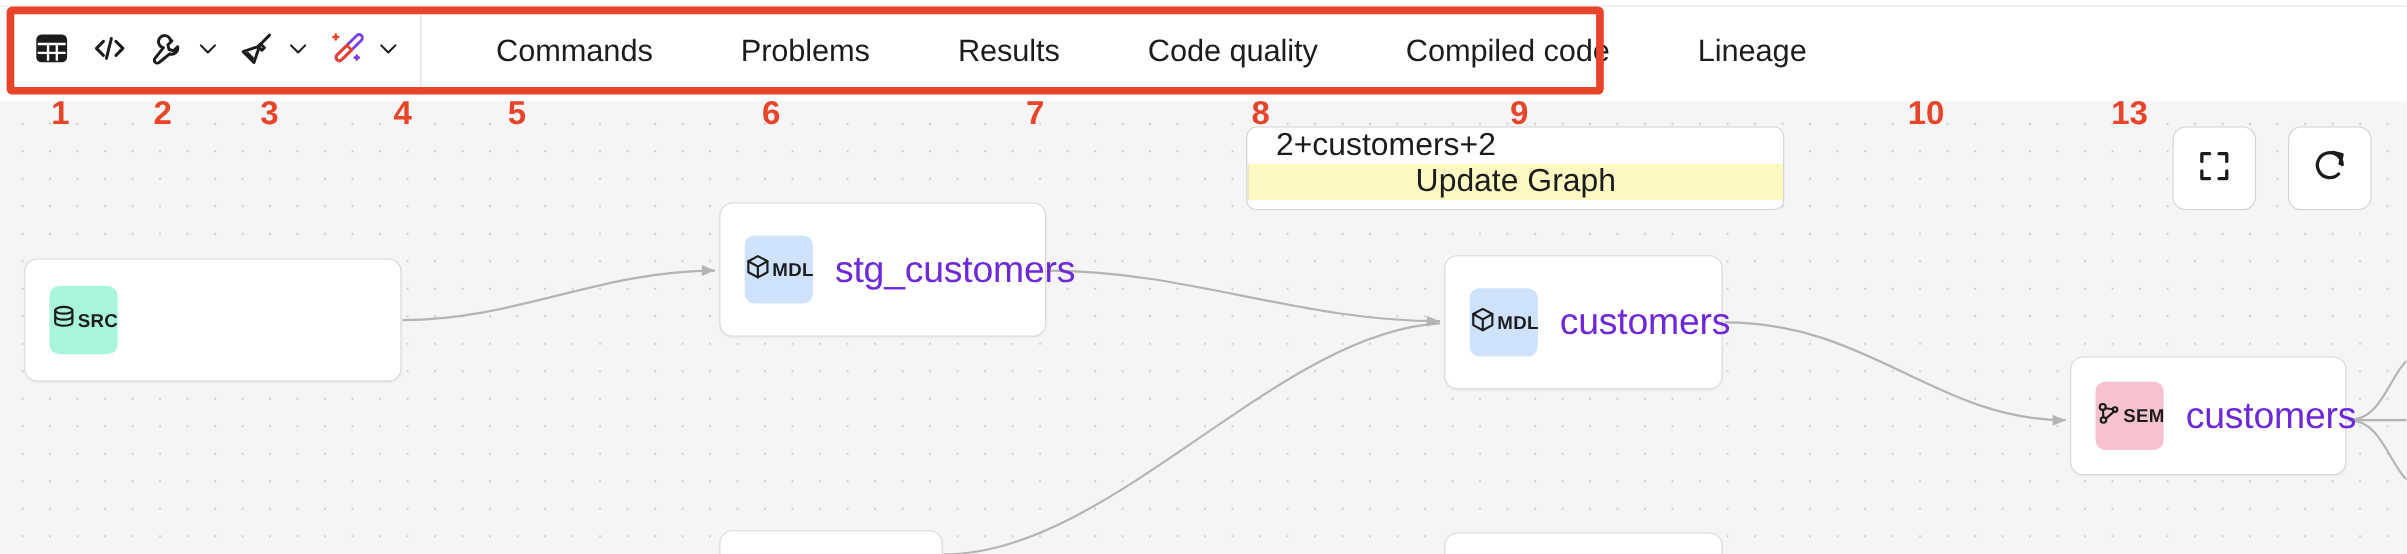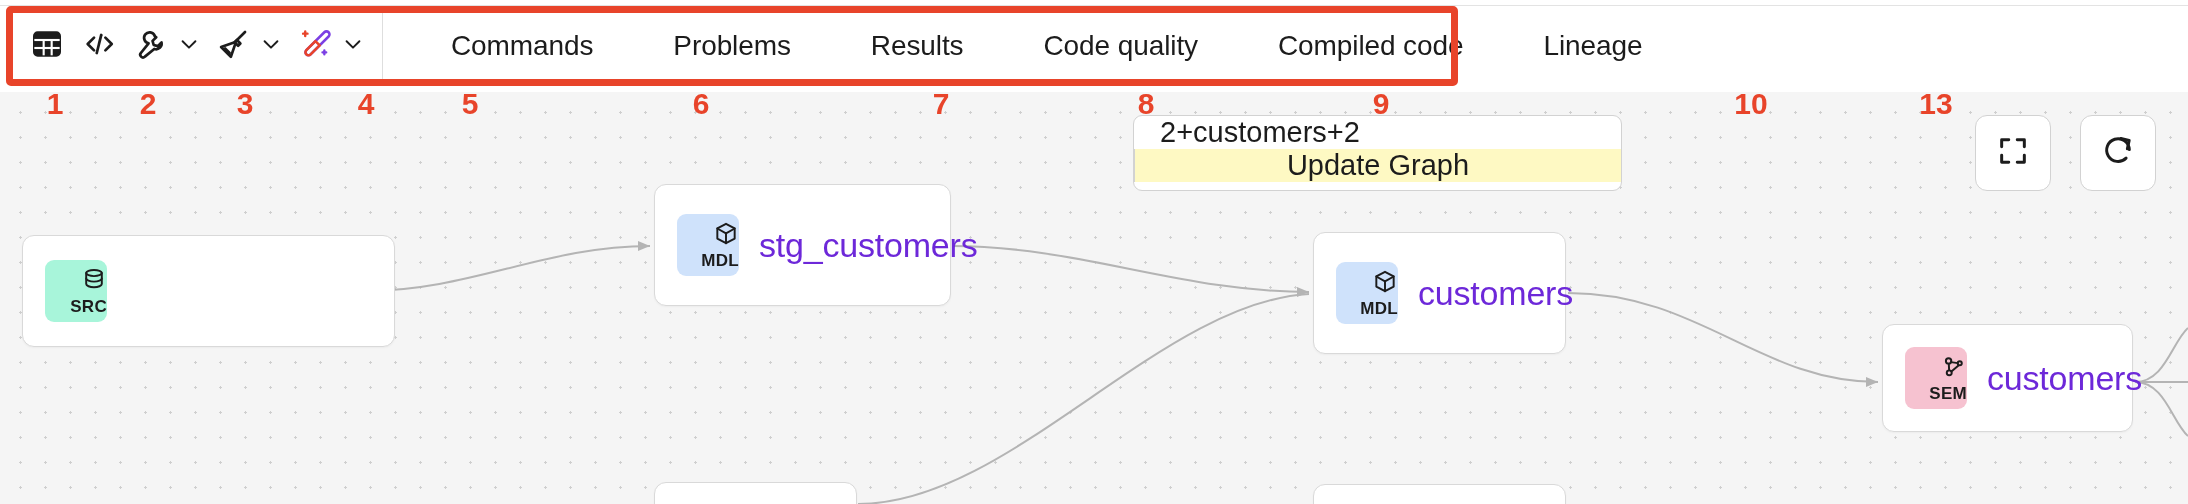--- a/index.html
+++ b/index.html
@@ -218,22 +218,22 @@
     z-index: 15;
     cursor: pointer;
     box-shadow: 0 1px 2px rgba(0,0,0,0.04);
   }
 
   .badge {
     width: 62px;
     height: 62px;
     border-radius: 9px;
     display: flex;
-    flex-direction: column;
-    align-items: flex-end;
+    flex-direction: row;
+    align-items: center;
     justify-content: center;
     flex: none;
     margin-right: 20px;
   }
   .badge-src { background: #a8f5da; }
   .badge-mdl { background: #cfe2fb; }
   .badge-sem { background: #f6c2d0; }
 
   .badge-label {
     font-size: 17px;
@@ -245,21 +245,21 @@
   }
 
   .node-label {
     font-size: 34px;
     color: #6d28d9;
     white-space: nowrap;
     letter-spacing: -0.2px;
   }
 
   
-  .n-src      { left: 22px;   top: 143px; width: 373px; height: 112px; }
+  .n-src      { left: 22px;   top: 143px; width: 343px; height: 112px; }
   .n-stg      { left: 654px;  top: 92px;  width: 297px; height: 122px; }
   .n-cust-mdl { left: 1313px; top: 140px; width: 253px; height: 122px; }
   .n-cust-sem { left: 1882px; top: 232px; width: 251px; height: 108px; }
   .n-partial-a{ left: 654px;  top: 390px; width: 203px; height: 70px; }
   .n-partial-b{ left: 1313px; top: 392px; width: 253px; height: 70px; }
 </style>
 </head>
 <body>
 
 <div id="app">

